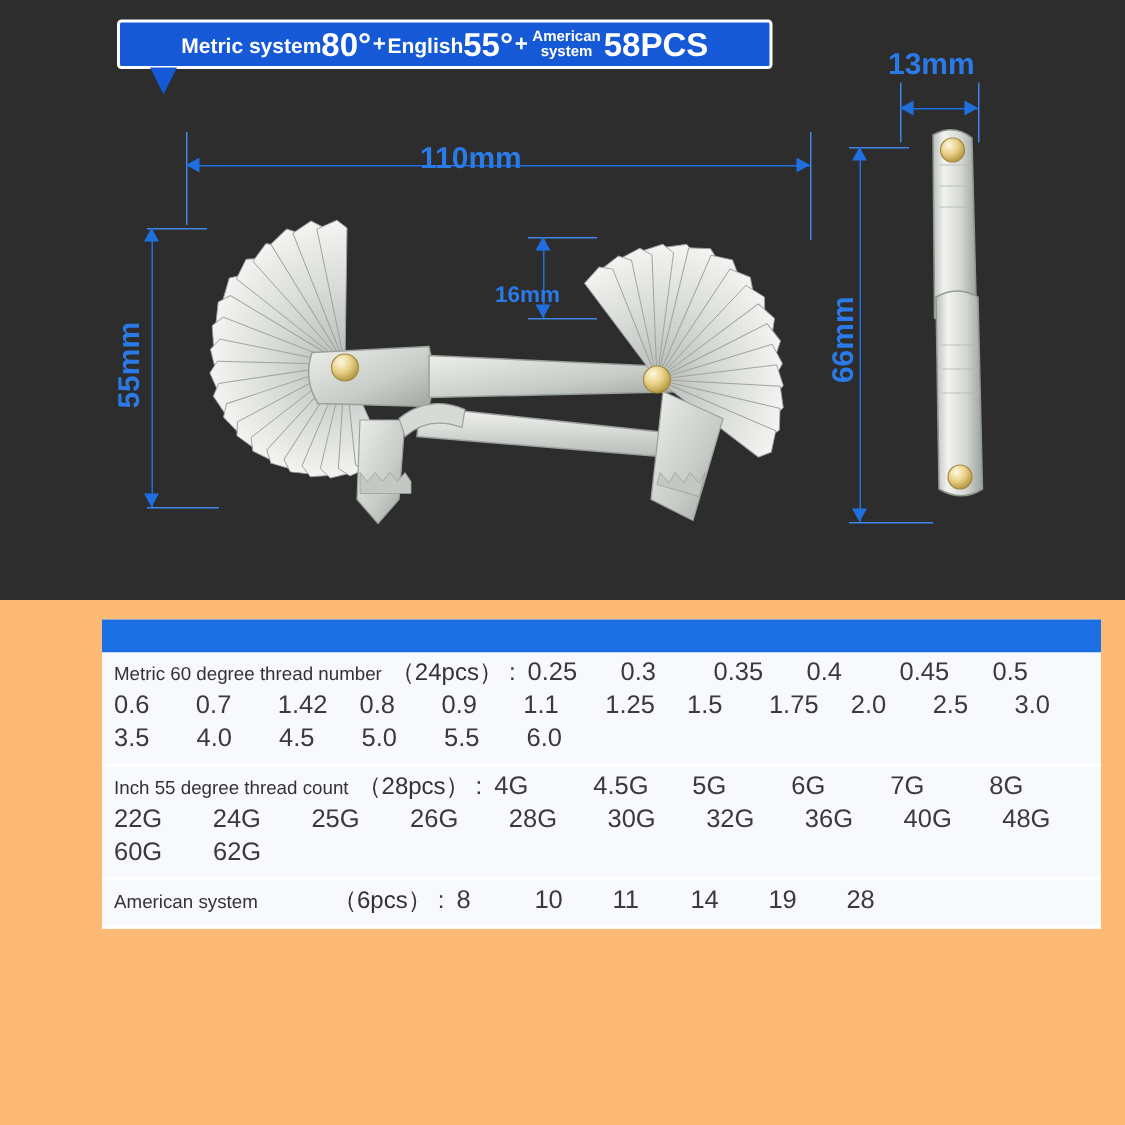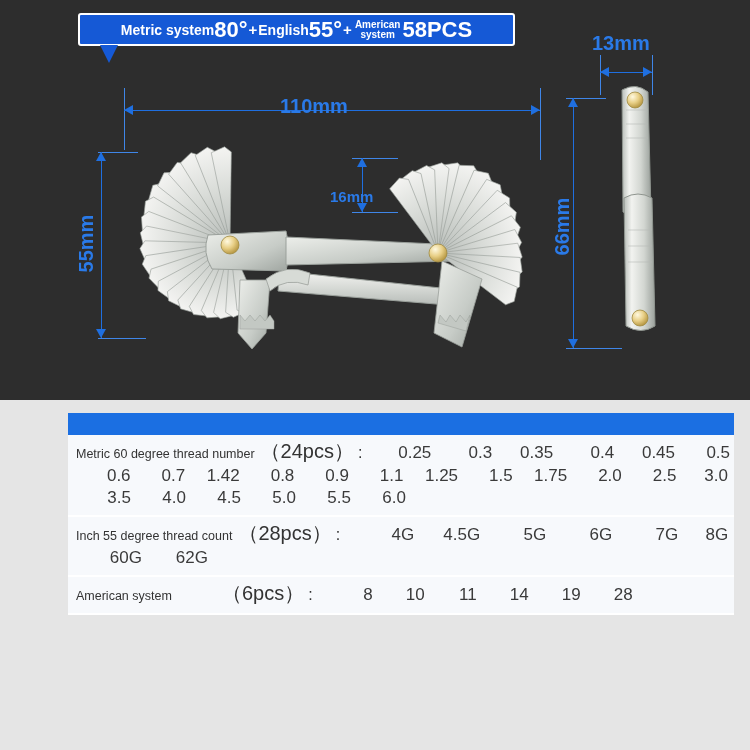--- a/index.html
+++ b/index.html
@@ -136,21 +136,21 @@
     border-top: 1px solid #3f86e8;
     height: 0;
   }
   
   #spec-area {
     position: absolute;
     left: 0;
     top: 400px;
     width: 750px;
     height: 350px;
-    background: #e5e5e5;
+    background: #fdba74;
   }
   #spec-card {
     position: absolute;
     left: 68px;
     top: 13px;
     width: 666px;
     background: #ffffff;
   }
   .blue-bar {
     width: 100%;
@@ -167,38 +167,38 @@
     align-items: baseline;
     padding: 0 4px 0 8px;
     white-space: nowrap;
   }
   .spec-title {
     font-size: 12.5px;
     color: #333333;
     margin-right: 6px;
   }
   .spec-count {
-    font-size: 20px;
+    font-size: 16px;
     color: #333333;
     margin-right: 4px;
   }
   .spec-colon {
     font-size: 16px;
     color: #333333;
     margin-right: 8px;
   }
   .val-row {
     display: flex;
     justify-content: flex-start;
     padding: 1px 6px 1px 8px;
   }
   .val {
     font-size: 17px;
     color: #3a3a3a;
-    text-align: right;
+    text-align: left;
   }
 </style>
 </head>
 <body>
 
 <div id="page">
 
   <div id="photo-area">
 
     <div id="title-banner">
@@ -406,20 +406,32 @@
           <span class="spec-count">（28pcs）</span>
           <span class="spec-colon">:</span>
           <span class="val" style="width:66px">4G</span>
           <span class="val" style="width:66px">4.5G</span>
           <span class="val" style="width:66px">5G</span>
           <span class="val" style="width:66px">6G</span>
           <span class="val" style="width:66px">7G</span>
           <span class="val" style="width:50px">8G</span>
         </div>
         <div class="val-row">
+          <span class="val" style="width:66px">22G</span>
+          <span class="val" style="width:66px">24G</span>
+          <span class="val" style="width:66px">25G</span>
+          <span class="val" style="width:66px">26G</span>
+          <span class="val" style="width:66px">28G</span>
+          <span class="val" style="width:66px">30G</span>
+          <span class="val" style="width:66px">32G</span>
+          <span class="val" style="width:66px">36G</span>
+          <span class="val" style="width:66px">40G</span>
+          <span class="val" style="width:60px">48G</span>
+        </div>
+        <div class="val-row">
           <span class="val" style="width:66px">60G</span>
           <span class="val" style="width:66px">62G</span>
         </div>
       </div>
 
       <div class="spec-block">
         <div class="spec-line">
           <span class="spec-title" style="width:140px">American system</span>
           <span class="spec-count">（6pcs）</span>
           <span class="spec-colon">:</span>

